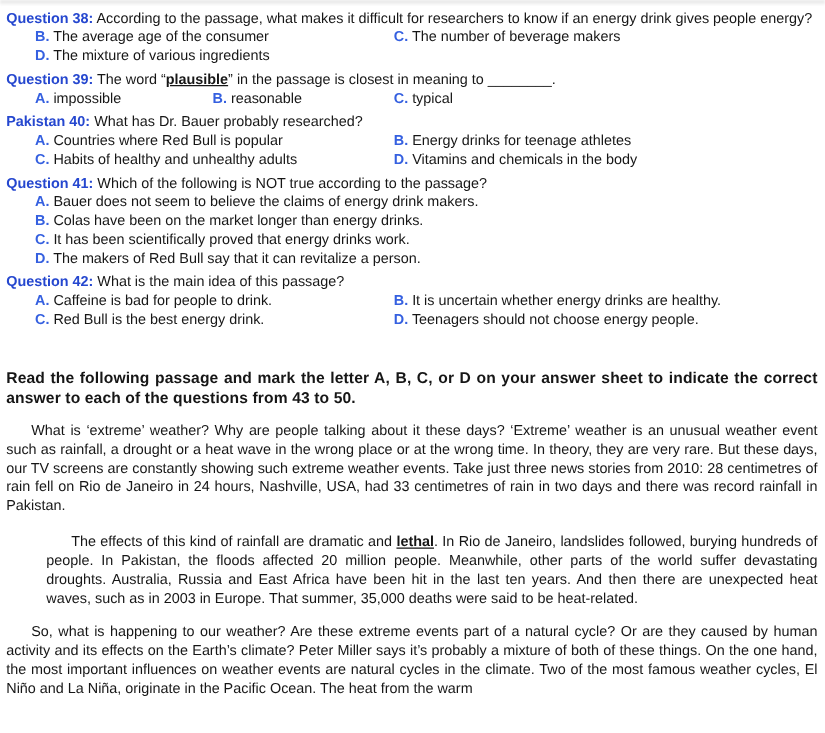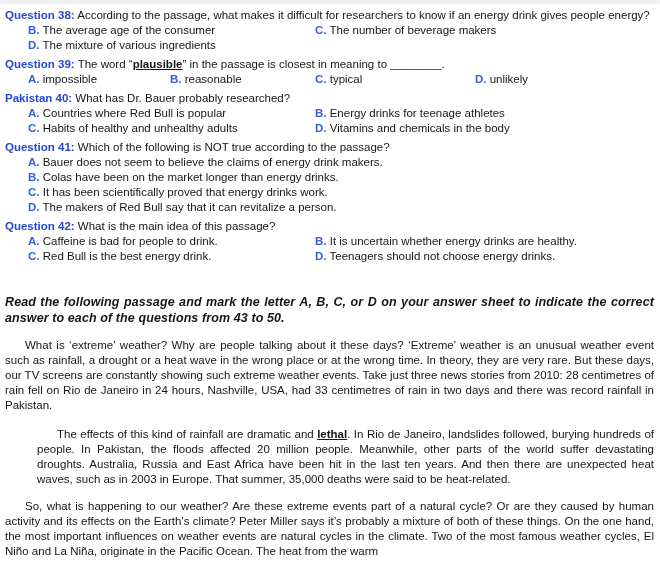--- a/index.html
+++ b/index.html
@@ -28,21 +28,21 @@
   .qlabel{color:var(--label-blue);font-weight:bold;}
   .opts{padding-left:23px;}
   .opts.grid2{display:grid;grid-template-columns:287px auto;}
   .opts.grid4{display:grid;grid-template-columns:142px 145px 160px auto;}
   .opt{white-space:nowrap;}
   .opts.stack .opt{white-space:normal;}
   .ol{color:var(--letter-blue);font-weight:bold;}
   .kw{font-weight:bold;text-decoration:underline;}
   .instruction{
     margin-top:30px;
-    font-weight:bold;font-style:italic;
+    font-weight:bold;
     font-size:12.5px;line-height:16px;
     text-align:justify;
     letter-spacing:.1px;
   }
   .passage p{text-align:justify;text-indent:20px;}
   .passage .p1{margin-top:12px;}
   .passage .p2{margin-top:14px;margin-left:32px;}
   .passage .p3{margin-top:12px;}
 </style>
 </head>
@@ -58,21 +58,20 @@
     <div class="opt"><span class="ol">D.</span> <span>The mixture of various ingredients</span></div>
   </div>
 </section>
 
 <section class="q">
   <p class="stem"><span class="qlabel">Question 39:</span> <span>The word “</span><span class="kw">plausible</span><span>” in the passage is closest in meaning to ________.</span></p>
   <div class="opts grid4">
     <div class="opt"><span class="ol">A.</span> <span>impossible</span></div>
     <div class="opt"><span class="ol">B.</span> <span>reasonable</span></div>
     <div class="opt"><span class="ol">C.</span> <span>typical</span></div>
-    <div class="opt"><span class="ol">D.</span> <span>unlikely</span></div>
   </div>
 </section>
 
 <section class="q">
   <p class="stem"><span class="qlabel">Pakistan 40:</span> <span>What has Dr. Bauer probably researched?</span></p>
   <div class="opts grid2">
     <div class="opt"><span class="ol">A.</span> <span>Countries where Red Bull is popular</span></div>
     <div class="opt"><span class="ol">B.</span> <span>Energy drinks for teenage athletes</span></div>
     <div class="opt"><span class="ol">C.</span> <span>Habits of healthy and unhealthy adults</span></div>
     <div class="opt"><span class="ol">D.</span> <span>Vitamins and chemicals in the body</span></div>
@@ -88,21 +87,21 @@
     <div class="opt"><span class="ol">D.</span> <span>The makers of Red Bull say that it can revitalize a person.</span></div>
   </div>
 </section>
 
 <section class="q">
   <p class="stem"><span class="qlabel">Question 42:</span> <span>What is the main idea of this passage?</span></p>
   <div class="opts grid2">
     <div class="opt"><span class="ol">A.</span> <span>Caffeine is bad for people to drink.</span></div>
     <div class="opt"><span class="ol">B.</span> <span>It is uncertain whether energy drinks are healthy.</span></div>
     <div class="opt"><span class="ol">C.</span> <span>Red Bull is the best energy drink.</span></div>
-    <div class="opt"><span class="ol">D.</span> <span>Teenagers should not choose energy drinks.</span></div>
+    <div class="opt"><span class="ol">D.</span> <span>Teenagers should not choose energy people.</span></div>
   </div>
 </section>
 
 <p class="instruction">Read the following passage and mark the letter A, B, C, or D on your answer sheet to indicate the correct answer to each of the questions from 43 to 50.</p>
 
 <div class="passage">
   <p class="p1">What is ‘extreme’ weather? Why are people talking about it these days? ‘Extreme’ weather is an unusual weather event such as rainfall, a drought or a heat wave in the wrong place or at the wrong time. In theory, they are very rare. But these days, our TV screens are constantly showing such extreme weather events. Take just three news stories from 2010: 28 centimetres of rain fell on Rio de Janeiro in 24 hours, Nashville, USA, had 33 centimetres of rain in two days and there was record rainfall in Pakistan.</p>
   <p class="p2"><span>The effects of this kind of rainfall are dramatic and </span><span class="kw">lethal</span><span>. In Rio de Janeiro, landslides followed, burying hundreds of people. In Pakistan, the floods affected 20 million people. Meanwhile, other parts of the world suffer devastating droughts. Australia, Russia and East Africa have been hit in the last ten years. And then there are unexpected heat waves, such as in 2003 in Europe. That summer, 35,000 deaths were said to be heat-related.</span></p>
   <p class="p3">So, what is happening to our weather? Are these extreme events part of a natural cycle? Or are they caused by human activity and its effects on the Earth’s climate? Peter Miller says it’s probably a mixture of both of these things. On the one hand, the most important influences on weather events are natural cycles in the climate. Two of the most famous weather cycles, El Niño and La Niña, originate in the Pacific Ocean. The heat from the warm</p>
 </div>

